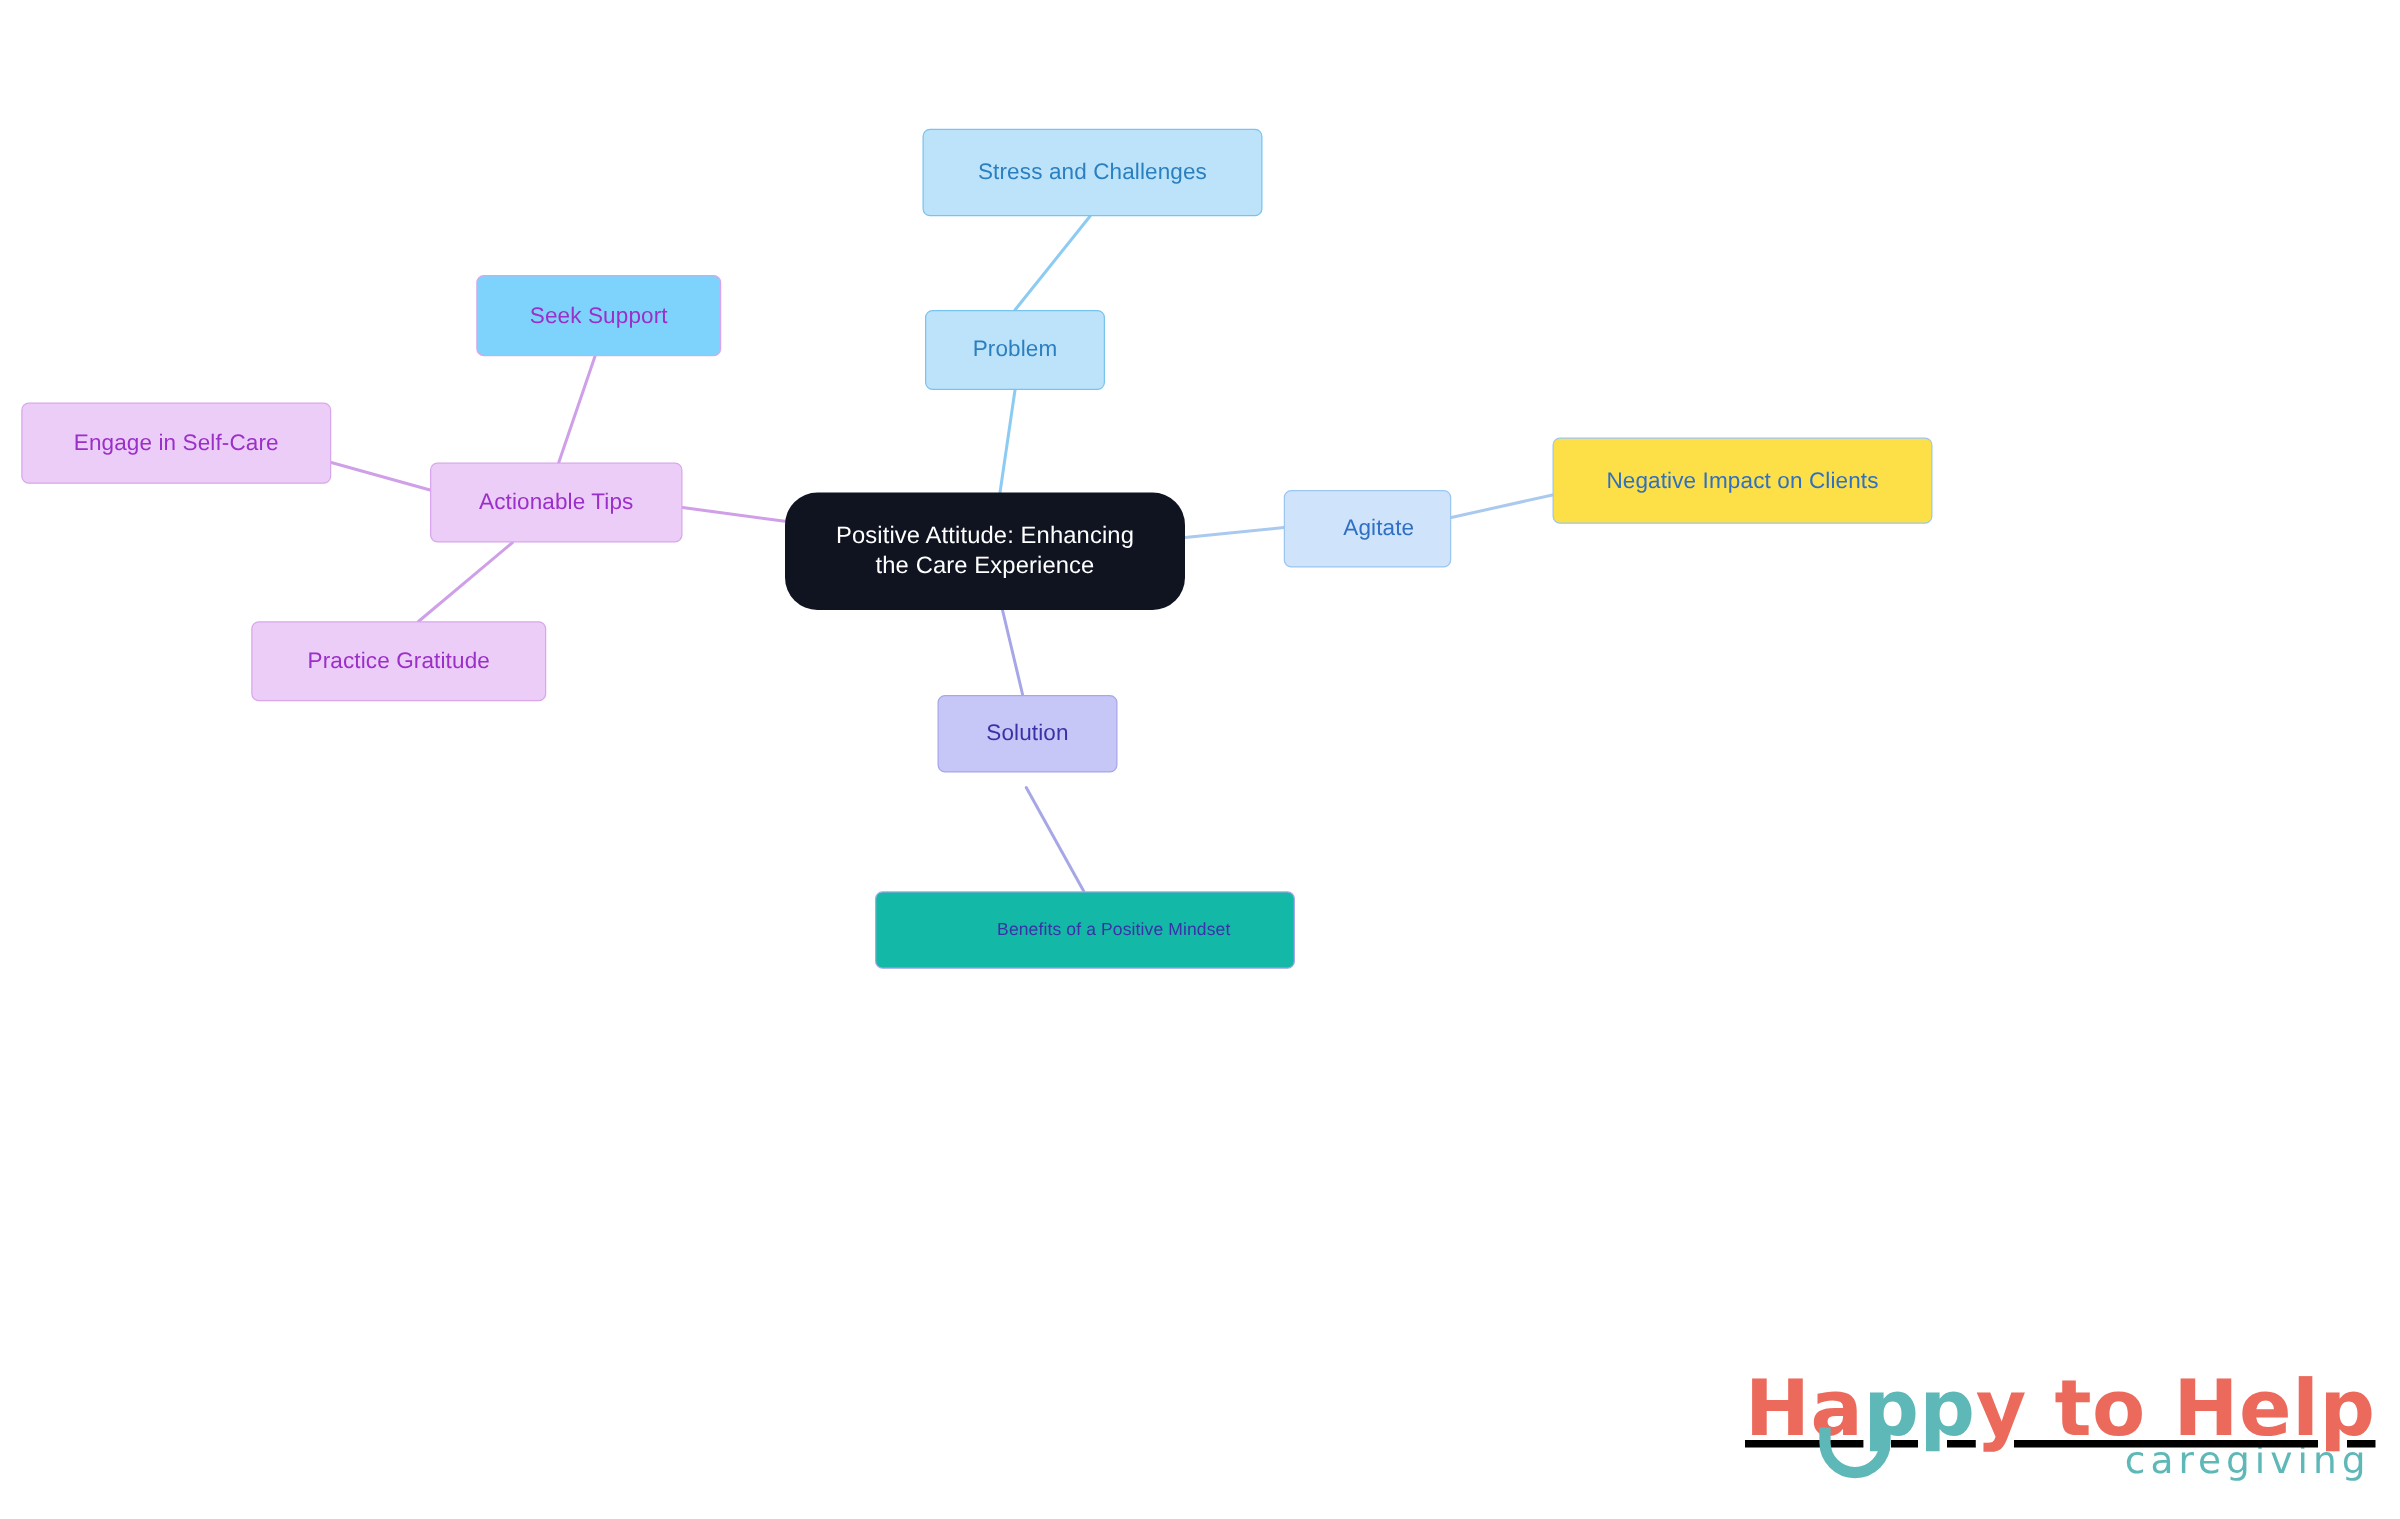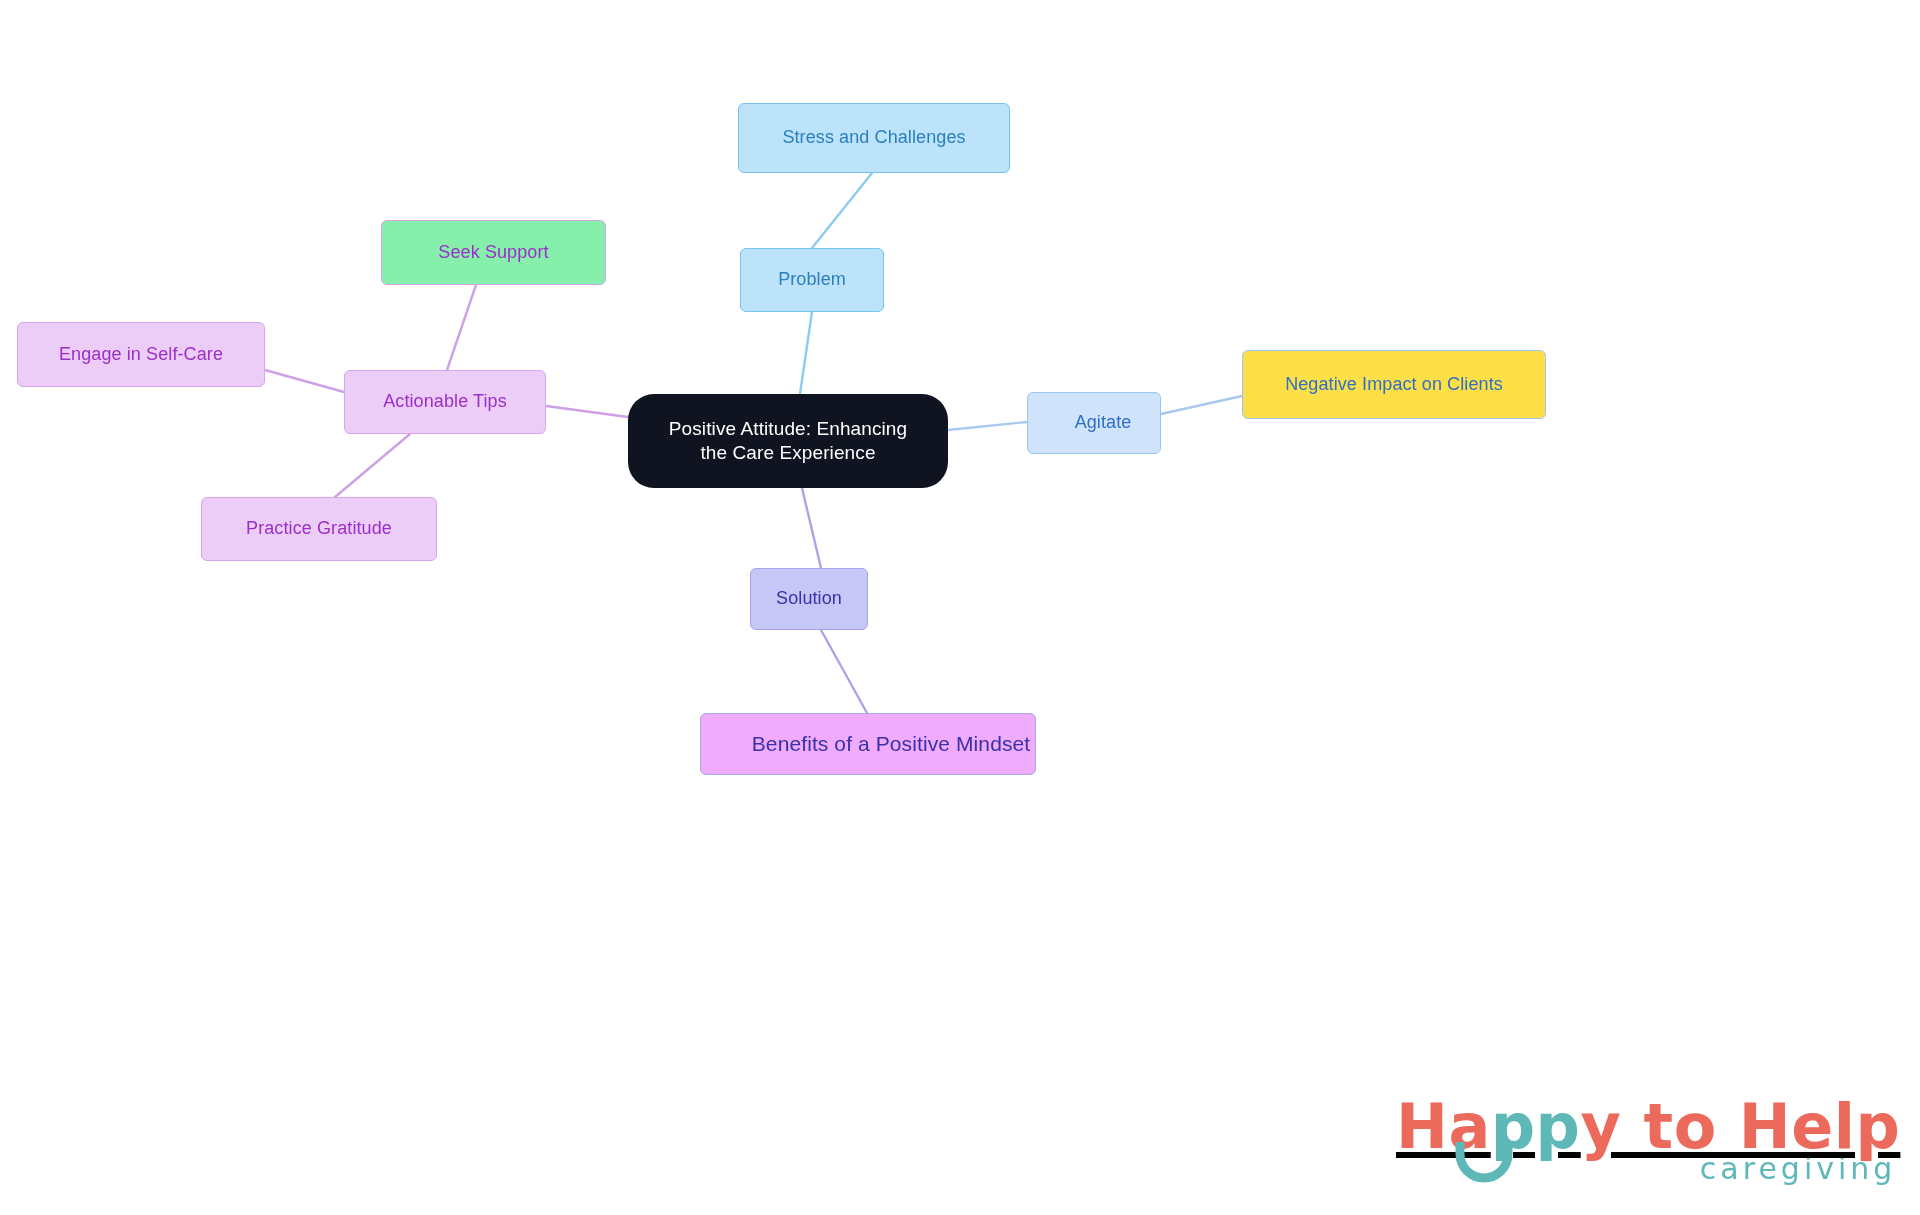--- a/index.html
+++ b/index.html
@@ -92,24 +92,24 @@
       <line x1="410" y1="434" x2="335" y2="497" stroke="#cf9fe8" stroke-width="2.4" stroke-linecap="round"></line>
     </svg>
 
   <div id="nodes">
       <div class="node node-root" style="left: 628px; top: 394px; width: 320px; height: 94px; background: rgb(15, 20, 32); color: rgb(255, 255, 255); border-color: rgb(15, 20, 32); font-size: 19px;"><span>Positive Attitude: Enhancing
 the Care Experience</span></div>
       <div class="node" style="left: 740px; top: 248px; width: 144px; height: 64px; background: rgb(189, 227, 250); color: rgb(42, 127, 192); border-color: rgb(121, 196, 239); font-size: 18px;"><span>Problem</span></div>
       <div class="node" style="left: 738px; top: 103px; width: 272px; height: 70px; background: rgb(189, 227, 250); color: rgb(42, 127, 192); border-color: rgb(121, 196, 239); font-size: 18px;"><span>Stress and Challenges</span></div>
       <div class="node" style="left: 1027px; top: 392px; width: 134px; height: 62px; background: rgb(207, 228, 251); color: rgb(47, 111, 196); border-color: rgb(156, 197, 239); font-size: 18px; padding-left: 18px;"><span>Agitate</span></div>
       <div class="node" style="left: 1242px; top: 350px; width: 304px; height: 69px; background: #fde047; color: rgb(47, 111, 196); border-color: rgb(156, 197, 239); font-size: 18px;"><span>Negative Impact on Clients</span></div>
-      <div class="node" style="left: 750px; top: 568px; width: 118px; height: 62px; background: rgb(199, 199, 247); color: rgb(58, 49, 168); border-color: rgb(166, 166, 234); font-size: 18px;"><span>Solution</span></div>
-      <div class="node" style="left: 700px; top: 713px; width: 336px; height: 62px; background: #f0abfc; color: rgb(58, 49, 168); border-color: rgb(166, 166, 234); font-size: 21px; padding-left: 46px;"><span>Benefits of a Positive Mindset</span></div>
+      <div class="node" style="left: 750px; top: 556px; width: 144px; height: 62px; background: rgb(199, 199, 247); color: rgb(58, 49, 168); border-color: rgb(166, 166, 234); font-size: 18px;"><span>Solution</span></div>
+      <div class="node" style="left: 700px; top: 713px; width: 336px; height: 62px; background: #14b8a6; color: rgb(58, 49, 168); border-color: rgb(166, 166, 234); font-size: 14px; padding-left: 46px;"><span>Benefits of a Positive Mindset</span></div>
       <div class="node" style="left: 344px; top: 370px; width: 202px; height: 64px; background: rgb(236, 205, 247); color: rgb(155, 47, 201); border-color: rgb(216, 166, 236); font-size: 18px;"><span>Actionable Tips</span></div>
-      <div class="node" style="left: 381px; top: 220px; width: 225px; height: 65px; background: #86efac; color: rgb(155, 47, 201); border-color: rgb(216, 166, 236); font-size: 18px;"><span>Seek Support</span></div>
+      <div class="node" style="left: 381px; top: 220px; width: 196px; height: 65px; background: #7dd3fc; color: rgb(155, 47, 201); border-color: rgb(216, 166, 236); font-size: 18px;"><span>Seek Support</span></div>
       <div class="node" style="left: 17px; top: 322px; width: 248px; height: 65px; background: rgb(236, 205, 247); color: rgb(155, 47, 201); border-color: rgb(216, 166, 236); font-size: 18px;"><span>Engage in Self-Care</span></div>
       <div class="node" style="left: 201px; top: 497px; width: 236px; height: 64px; background: rgb(236, 205, 247); color: rgb(155, 47, 201); border-color: rgb(216, 166, 236); font-size: 18px;"><span>Practice Gratitude</span></div>
     </div>
 
   <div id="logo" style="left: 1396px; top: 1096px;">
     <div class="logo-main" style="position: relative; text-decoration: underline;">
       <span style="color: rgb(236, 106, 92);">Ha</span><span style="color: rgb(95, 184, 184);">pp</span><span style="color: rgb(236, 106, 92);">y to Help</span>
       <svg class="logo-smile" width="72" height="44" viewBox="0 0 72 44" xmlns="http://www.w3.org/2000/svg" style="left: 58px; top: 44px;">
           <path d="M6 2 L6 14 A24 24 0 0 0 54 14 L54 2" fill="none" stroke="#5fb8b8" stroke-width="9" stroke-linecap="butt"></path>
         </svg>

